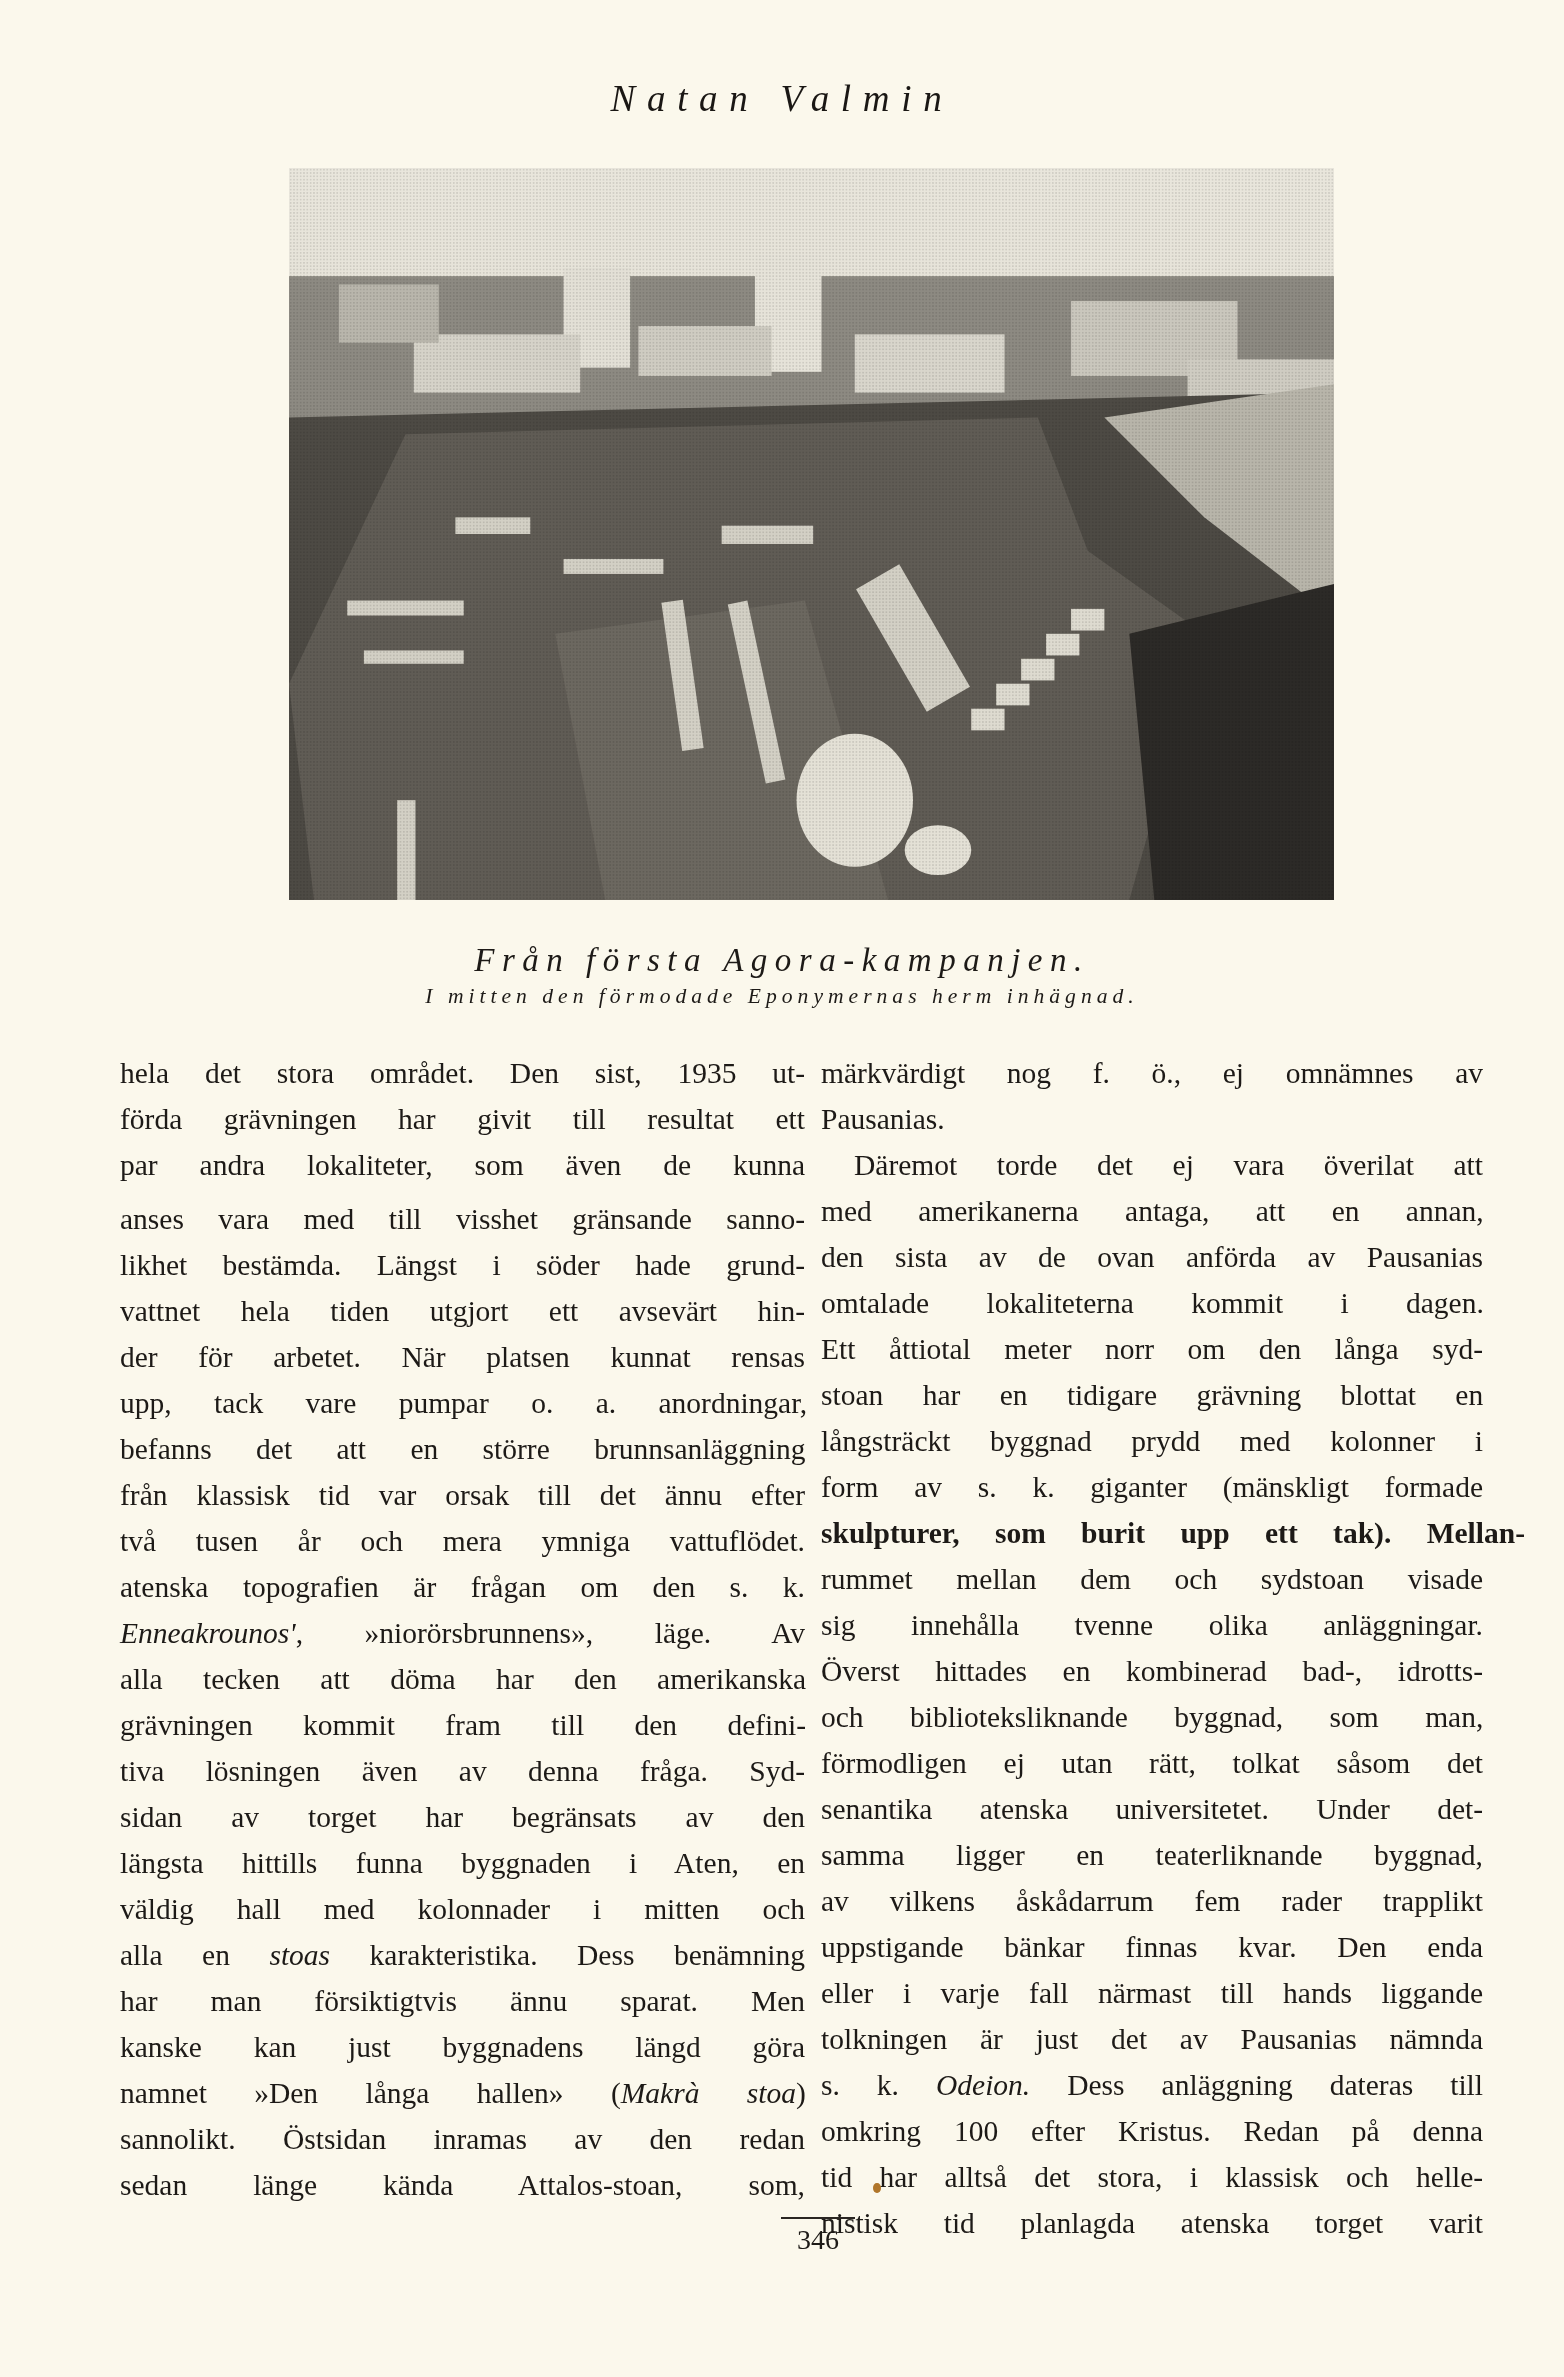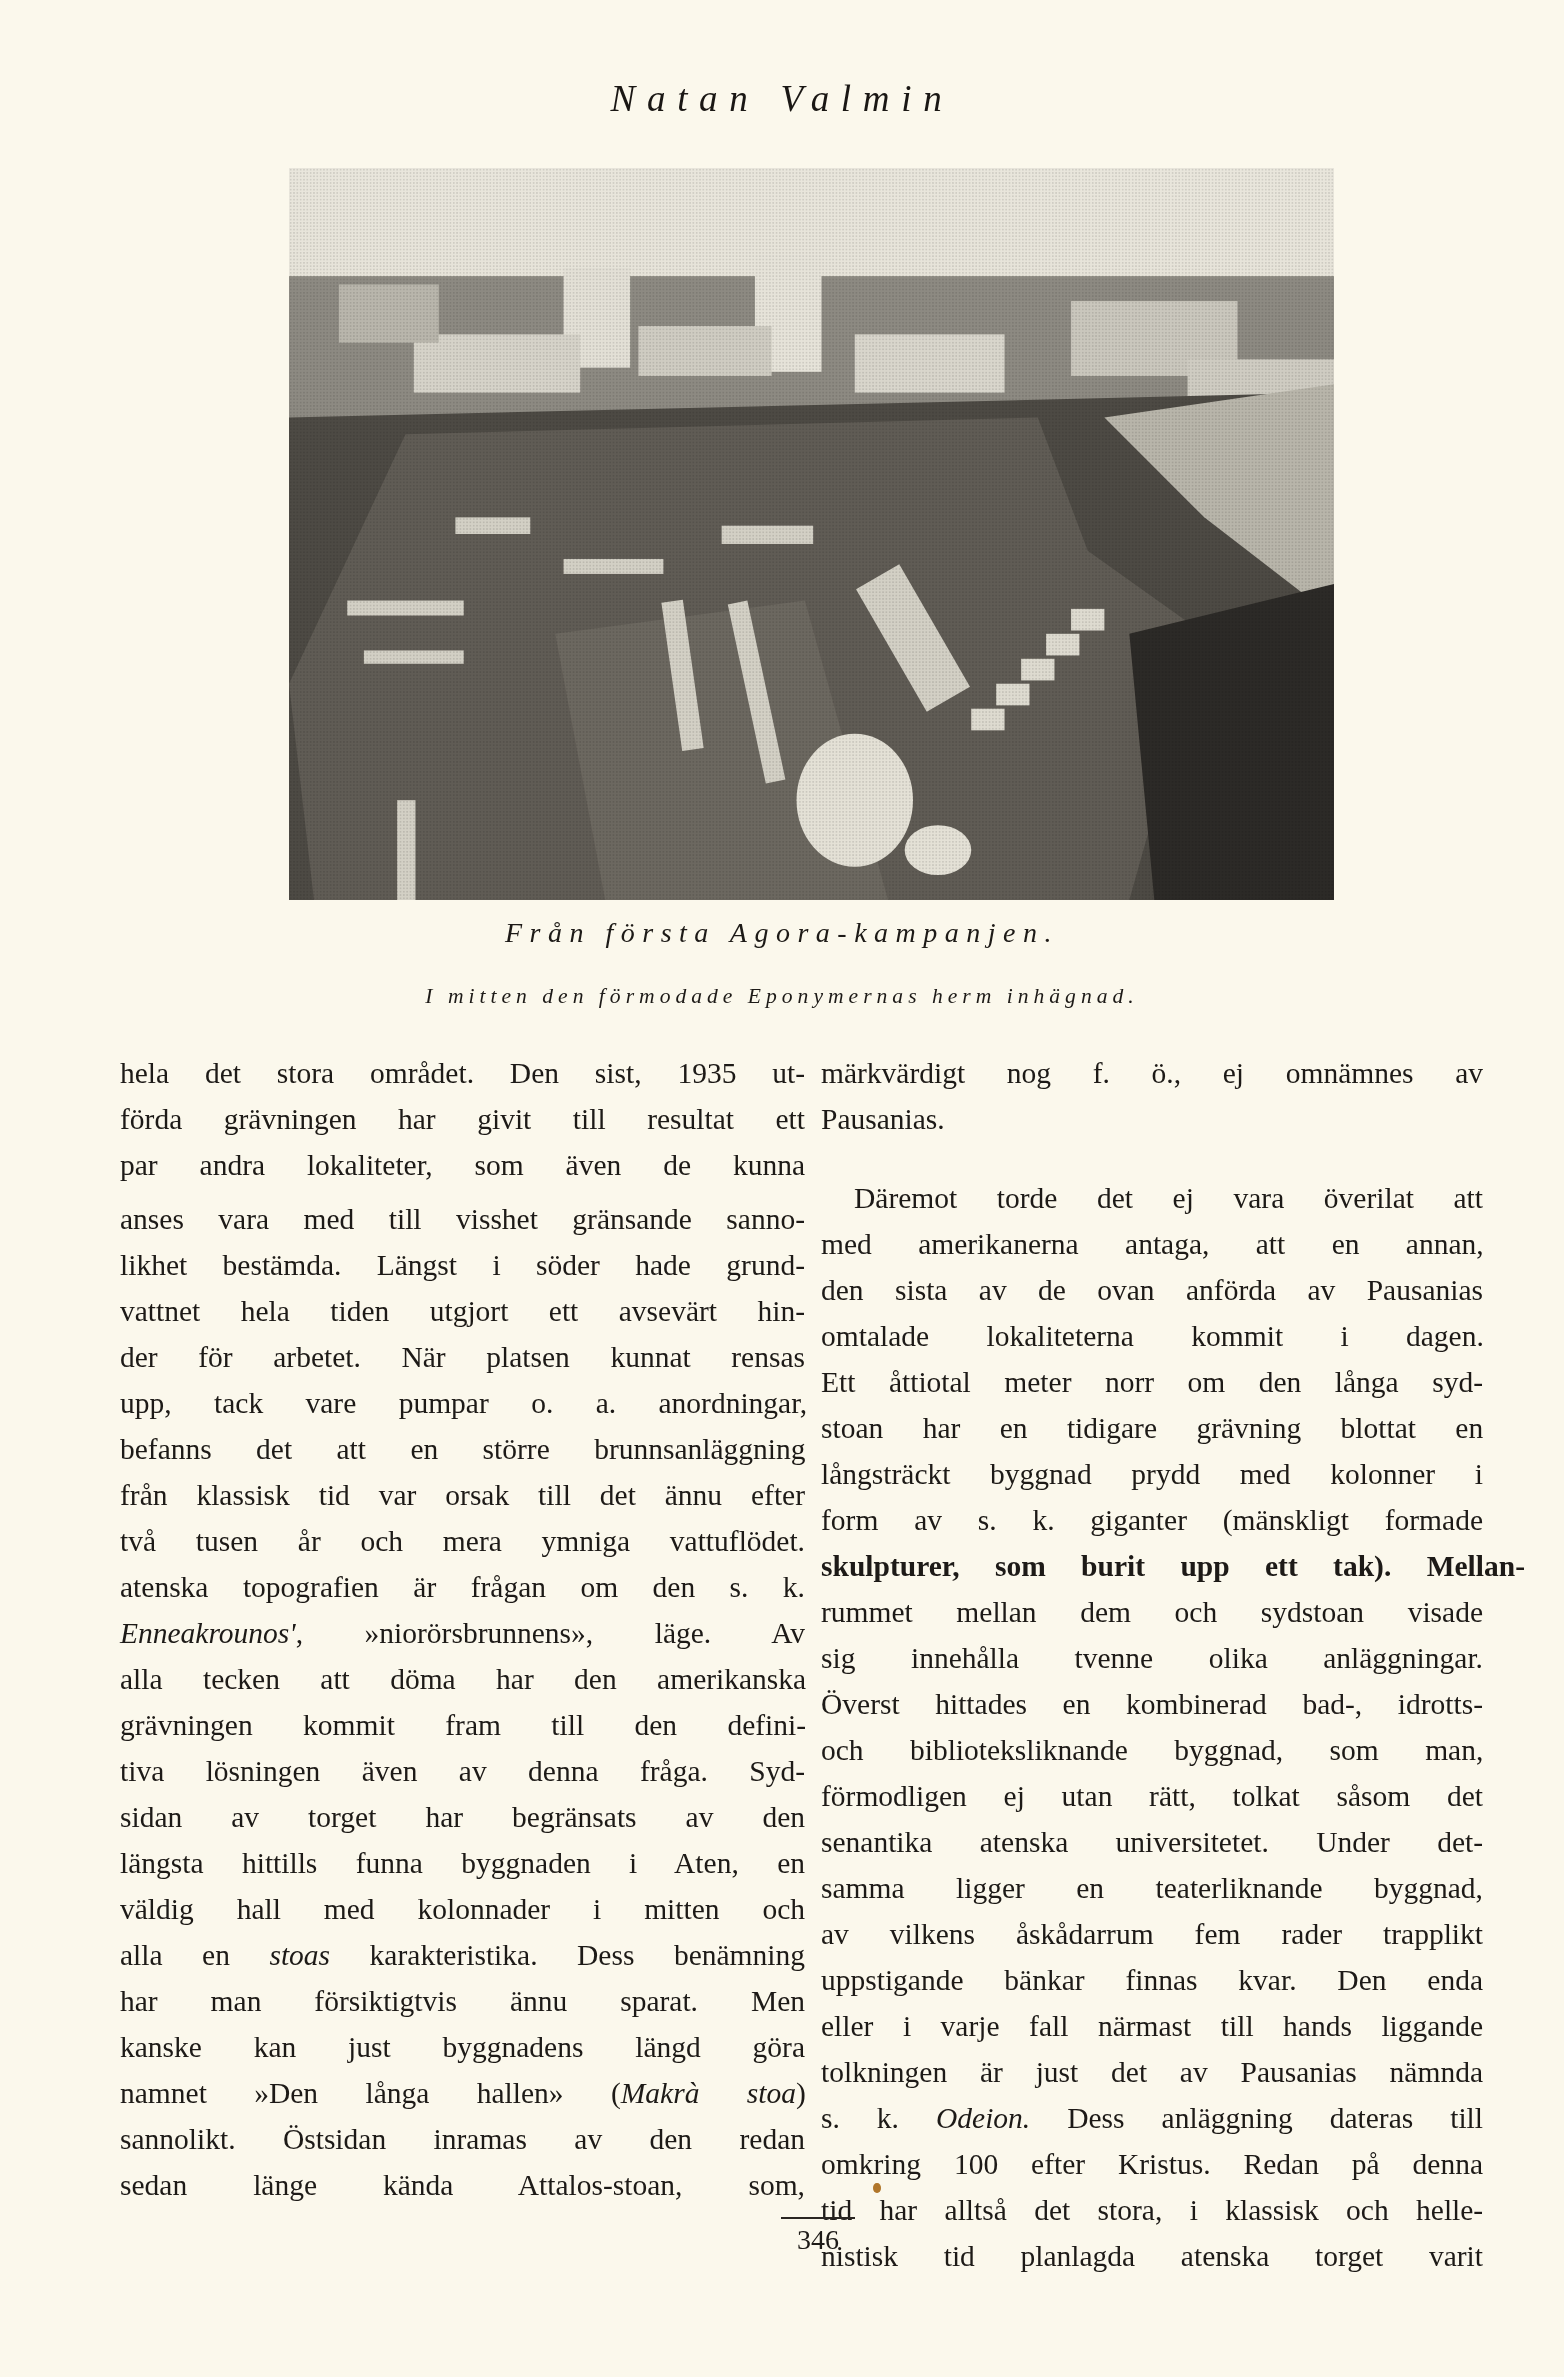--- a/index.html
+++ b/index.html
@@ -23,33 +23,33 @@
     position: absolute; left: 289px; top: 168px;
     width: 1045px; height: 732px;
     overflow: hidden;
     background: #6f6b64;
   }
   .photo svg { display: block; width: 100%; height: 100%; }
   .caption {
     position: absolute; left: 0; width: 1564px; text-align: center;
     font-style: italic;
   }
-  .caption.title { top: 917px; font-size: 28px; letter-spacing: 7.5px; }
+  .caption.title { top: 942px; font-size: 33px; letter-spacing: 7.5px; }
   .caption.sub { top: 984px; font-size: 21.6px; letter-spacing: 5px; }
   .col {
     position: absolute; top: 1050px;
     font-size: 29.5px;
     line-height: 46px;
     text-align: justify;
   }
   .col.left { left: 120px; width: 685px; }
   .col.right { left: 821px; width: 662px; }
   .line { display: block; text-align-last: justify; white-space: nowrap; }
   .line.last { text-align-last: left; }
-  .line.indent { text-indent: 33px; margin-top: 33px; }
+  .line.indent { text-indent: 33px; }
   em { font-style: italic; }
   .footer-rule {
     position: absolute; left: 781px; top: 2217px; width: 74px; height: 1.7px;
     background: #2a2622;
   }
   .page-number {
     position: absolute; left: 781px; top: 2224px; width: 74px; text-align: center;
     font-size: 28px;
   }
   .stain {

